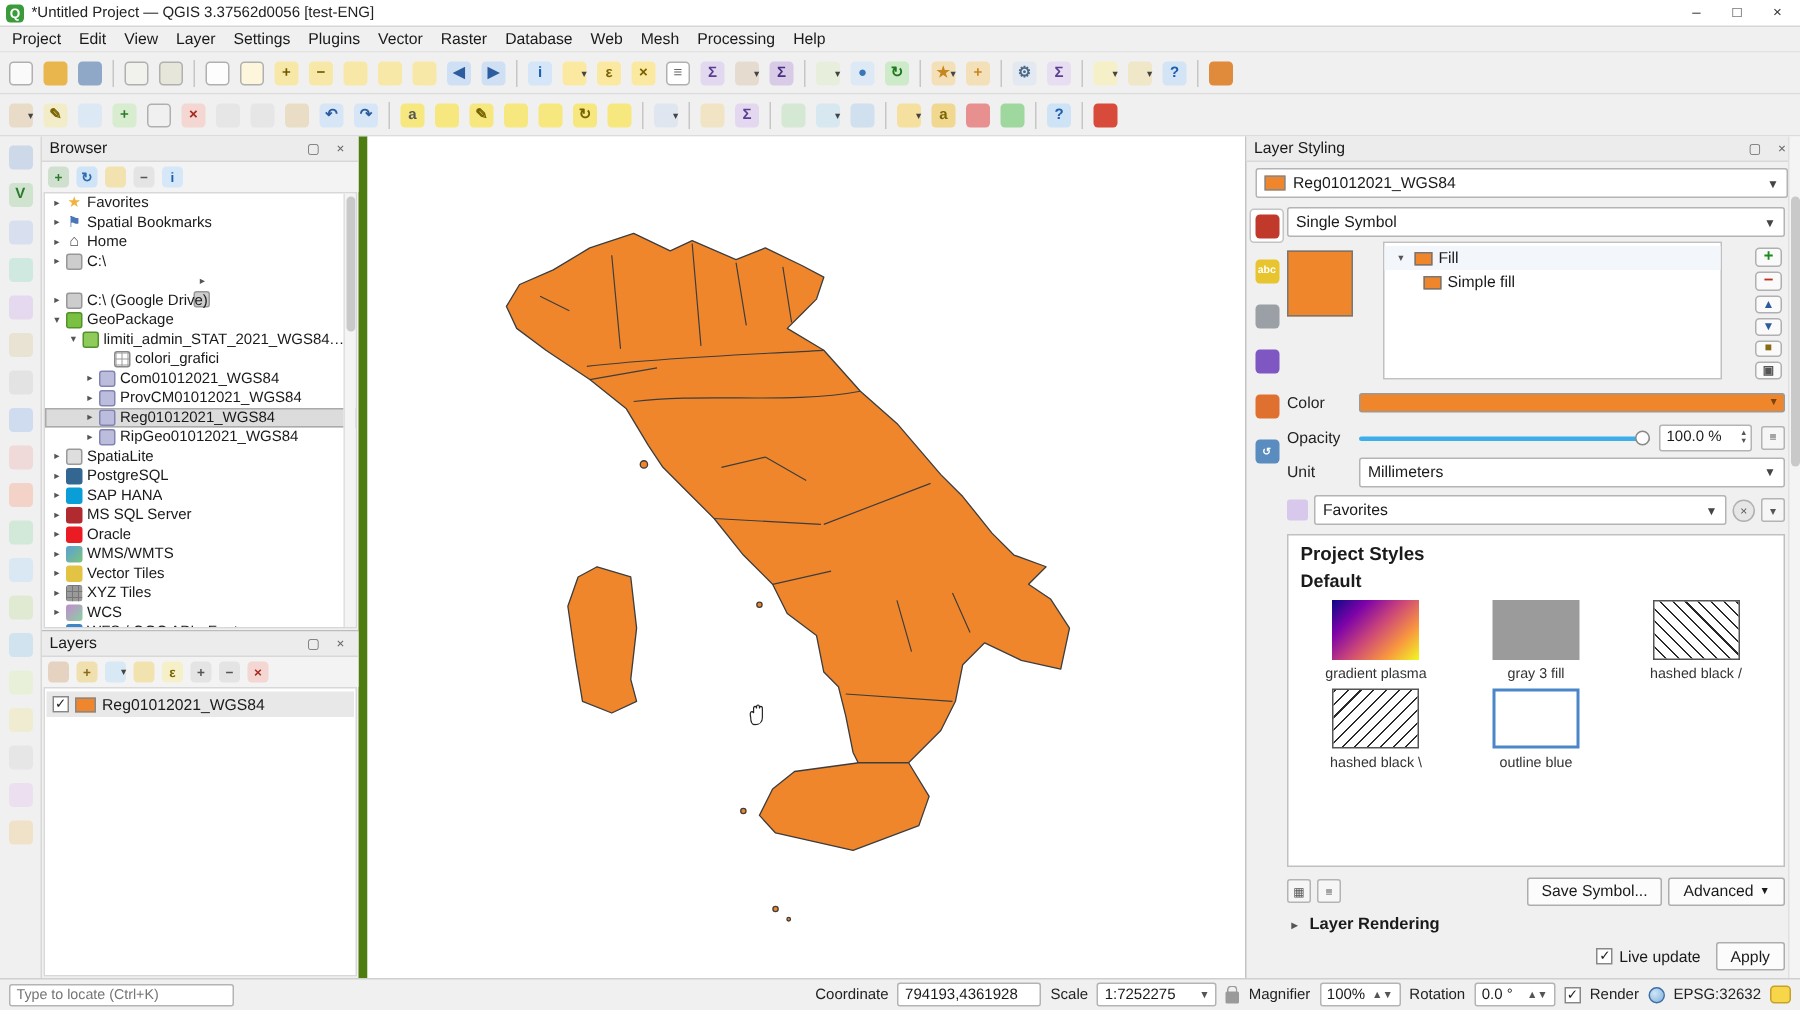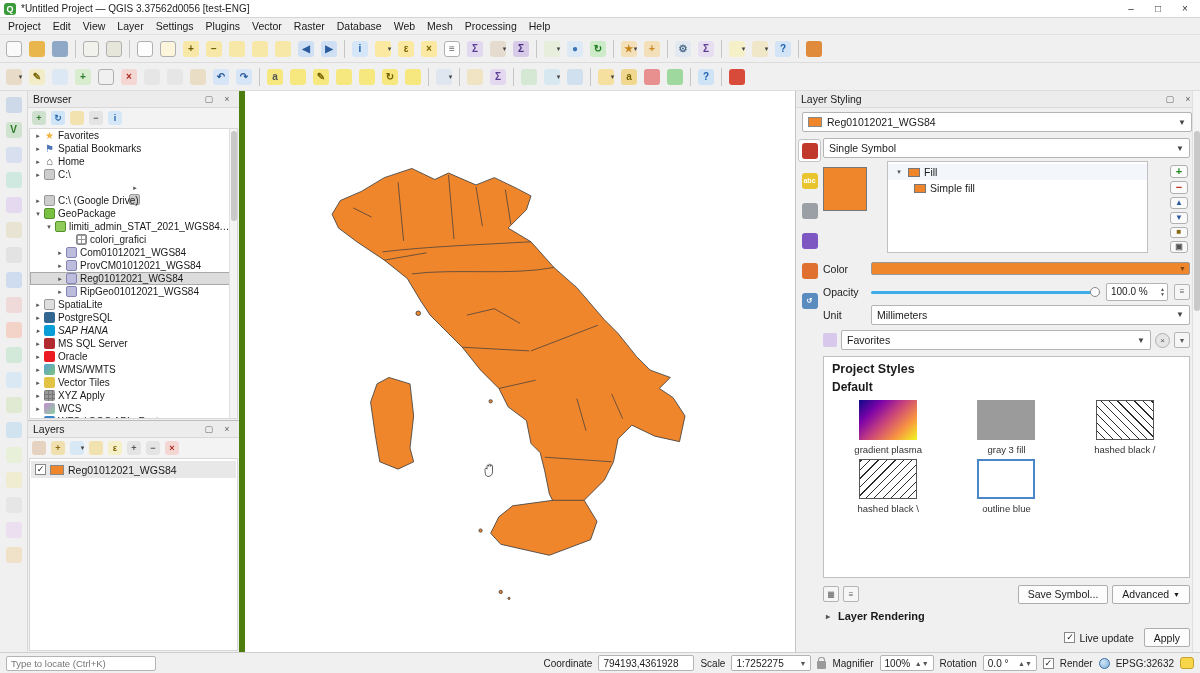--- a/index.html
+++ b/index.html
@@ -60,21 +60,21 @@
 .vthumb{position:absolute;left:1px;width:6px;background:#c9c9c9;border-radius:3px}
 .layers-panel{flex:1;display:flex;flex-direction:column}
 .layers-list{flex:1;background:#fff;border:1px solid #d8d8d8;margin:0 1px 1px;padding-top:2px}
 .layer-row{height:17px;display:flex;align-items:center;gap:4px;padding-left:4px;font-size:10.5px;background:#e8e8e8;margin:0 1px}
 .chk{width:11px;height:11px;background:#fff;border:1px solid #888;display:flex;align-items:center;justify-content:center;font-size:9px;color:#222;line-height:1}
 .swatch{width:14px;height:10px;background:#f0862c;border:1px solid #888}
 
 .map{flex:1;background:#ffffff;position:relative;overflow:hidden}
 .map svg{position:absolute;inset:0;width:100%;height:100%}
 
-.right-col{width:405px;background:#f0f0f0;border-left:1px solid #c4c4c4;display:flex;flex-direction:column;position:relative}
+.right-col{width:370px;background:#f0f0f0;border-left:1px solid #c4c4c4;display:flex;flex-direction:column;position:relative}
 .ls-combo{height:20px;margin:4px 8px 2px 6px;background:#fff;border:1px solid #b4b4b4;border-radius:2px;display:flex;align-items:center;gap:5px;padding:0 5px;font-size:10.5px}
 .ls-combo .arrow, .combo .arrow{margin-left:auto;font-size:8px;color:#444}
 .ls-body{flex:1;display:flex;min-height:0}
 .stabs{width:27px;display:flex;flex-direction:column;align-items:center;padding-top:5px;gap:7px}
 .stab{width:23px;height:23px;border-radius:3px;display:flex;align-items:center;justify-content:center}
 .stab.sel{background:#fff;border:1px solid #c4c4c4}
 .stab-ic{width:16px;height:16px;border-radius:3px;display:flex;align-items:center;justify-content:center;color:#fff;font-size:7px;font-weight:bold}
 .ls-content{flex:1;display:flex;flex-direction:column;min-width:0;padding-right:10px}
 .combo{height:20px;background:#fff;border:1px solid #b4b4b4;border-radius:2px;display:flex;align-items:center;padding:0 5px;font-size:10.5px;gap:4px}
 .mode-combo{margin:4px 0 3px}
@@ -534,21 +534,21 @@
             <div class="tree-row" style="padding-left: 3px;">
               <span class="expander">▸</span>
               <span class="ticon ti-spatialite"></span>
               <span class="tlabel">SpatiaLite</span>
             </div>
             <div class="tree-row" style="padding-left: 3px;">
               <span class="expander">▸</span>
               <span class="ticon ti-postgres"></span>
               <span class="tlabel">PostgreSQL</span>
             </div>
-            <div class="tree-row" style="padding-left: 3px; font-style: italic;">
+            <div class="tree-row" style="padding-left: 3px;">
               <span class="expander">▸</span>
               <span class="ticon ti-hana"></span>
               <span class="tlabel">SAP HANA</span>
             </div>
             <div class="tree-row" style="padding-left: 3px;">
               <span class="expander">▸</span>
               <span class="ticon ti-mssql"></span>
               <span class="tlabel">MS SQL Server</span>
             </div>
             <div class="tree-row" style="padding-left: 3px;">
@@ -562,21 +562,21 @@
               <span class="tlabel">WMS/WMTS</span>
             </div>
             <div class="tree-row" style="padding-left: 3px;">
               <span class="expander">▸</span>
               <span class="ticon ti-vector-tiles"></span>
               <span class="tlabel">Vector Tiles</span>
             </div>
             <div class="tree-row" style="padding-left: 3px;">
               <span class="expander">▸</span>
               <span class="ticon ti-xyz"></span>
-              <span class="tlabel">XYZ Apply</span>
+              <span class="tlabel">XYZ Tiles</span>
             </div>
             <div class="tree-row" style="padding-left: 3px;">
               <span class="expander">▸</span>
               <span class="ticon ti-wcs"></span>
               <span class="tlabel">WCS</span>
             </div>
             <div class="tree-row" style="padding-left: 3px;">
               <span class="expander">▸</span>
               <span class="ticon ti-wfs"></span>
               <span class="tlabel">WFS / OGC API - Features</span>

